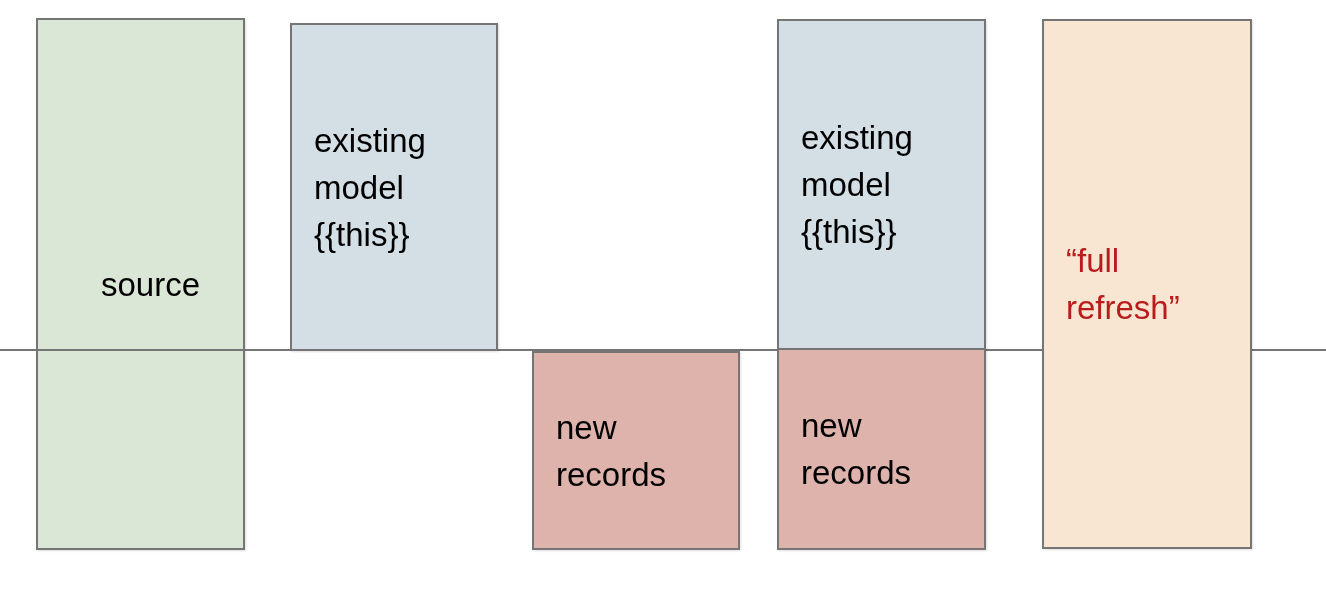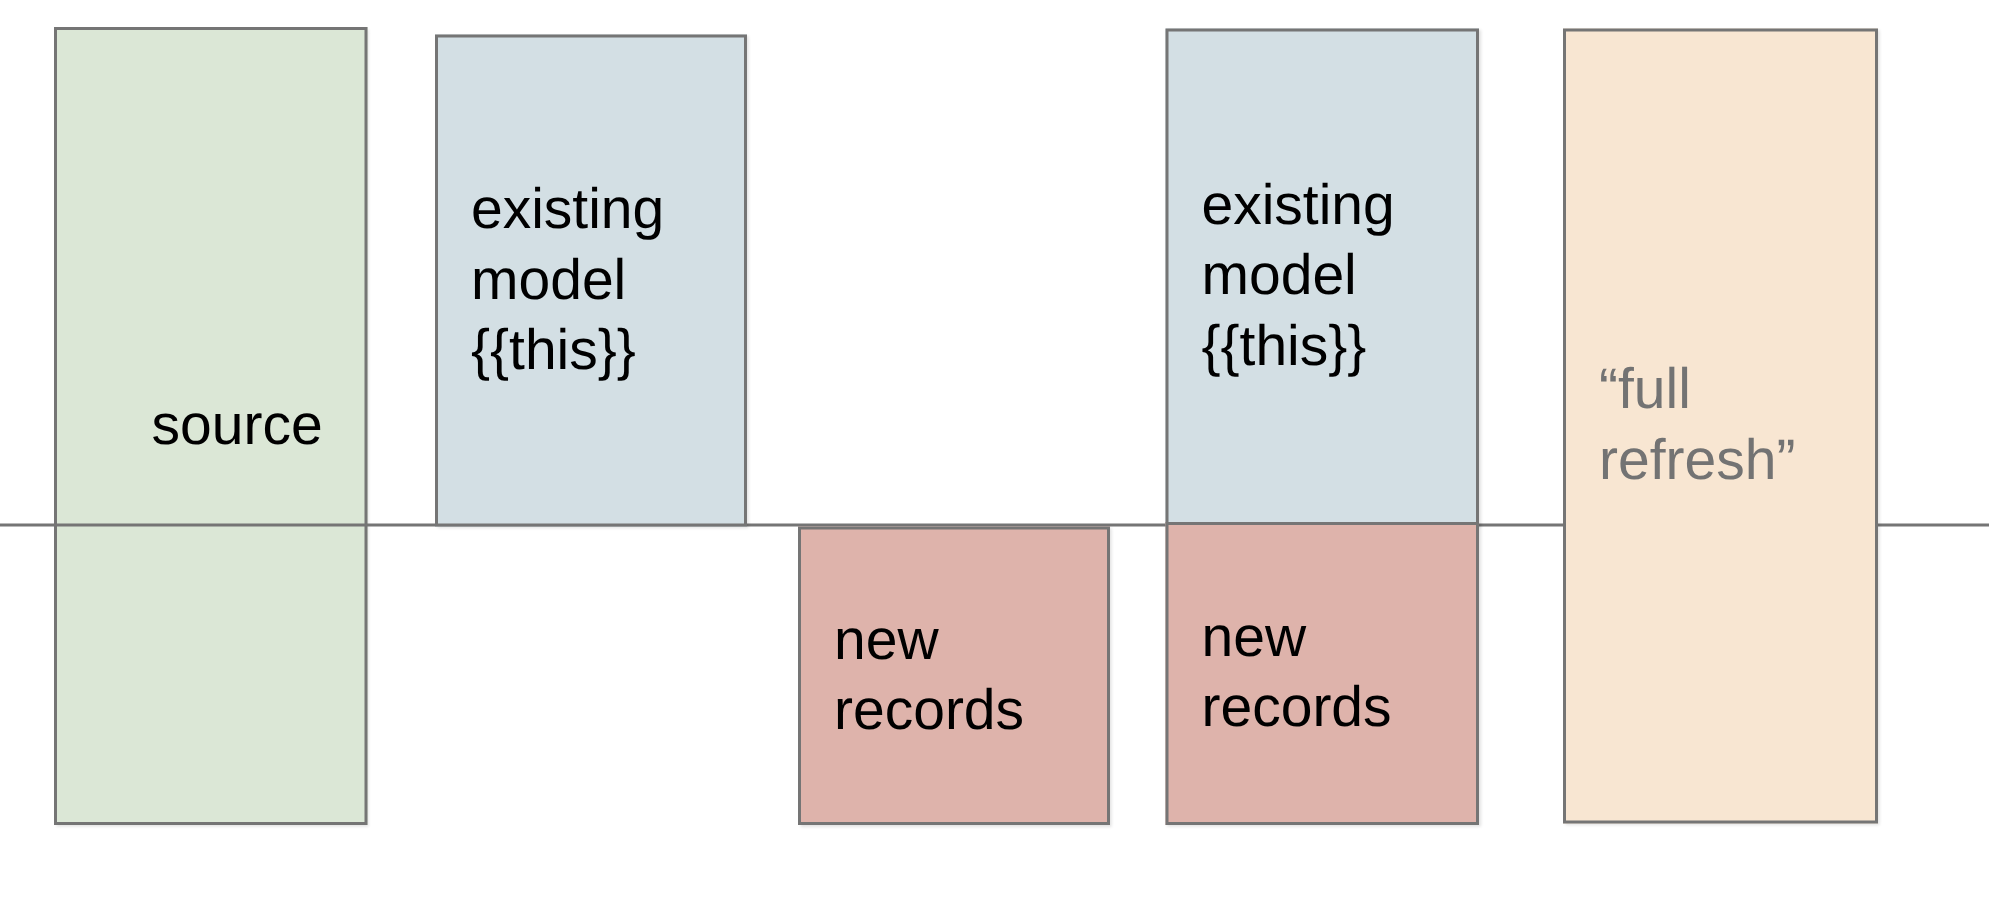--- a/index.html
+++ b/index.html
@@ -24,21 +24,21 @@
     box-sizing: border-box;
     border: 2px solid #757575;
     display: flex;
     align-items: center;
     box-shadow: 1px 1px 2px rgba(0,0,0,0.12);
   }
   .box-label {
     display: block;
     padding-left: 22px;
     padding-right: 6px;
-    font-size: 38px;
+    font-size: 33px;
     line-height: 47px;
     color: #000000;
     white-space: pre-line;
     letter-spacing: 0px;
   }
   
   .box-source          { left: 36px;   top: 18px;  width: 209px; height: 532px; z-index: 1; }
   .box-existing-left   { left: 290px;  top: 23px;  width: 208px; height: 328px; z-index: 3; }
   .box-new-left        { left: 532px;  top: 351px; width: 208px; height: 199px; z-index: 3; }
   .box-existing-right  { left: 777px;  top: 19px;  width: 209px; height: 331px; z-index: 3; }
@@ -72,17 +72,17 @@
 model
 {{this}}</span>
   </div>
 
   <div class="box box-new-right" style="background: rgb(222, 179, 171); border-color: rgb(117, 117, 117);">
     <span class="box-label" style="color: rgb(0, 0, 0);">new
 records</span>
   </div>
 
   <div class="box box-full-refresh" style="background: rgb(248, 230, 210); border-color: rgb(117, 117, 117);">
-    <span class="box-label" style="color: #737373;">“full
+    <span class="box-label" style="color: #b91c1c;">“full
 refresh”</span>
   </div>
 
 </div>
 
 </body></html>

